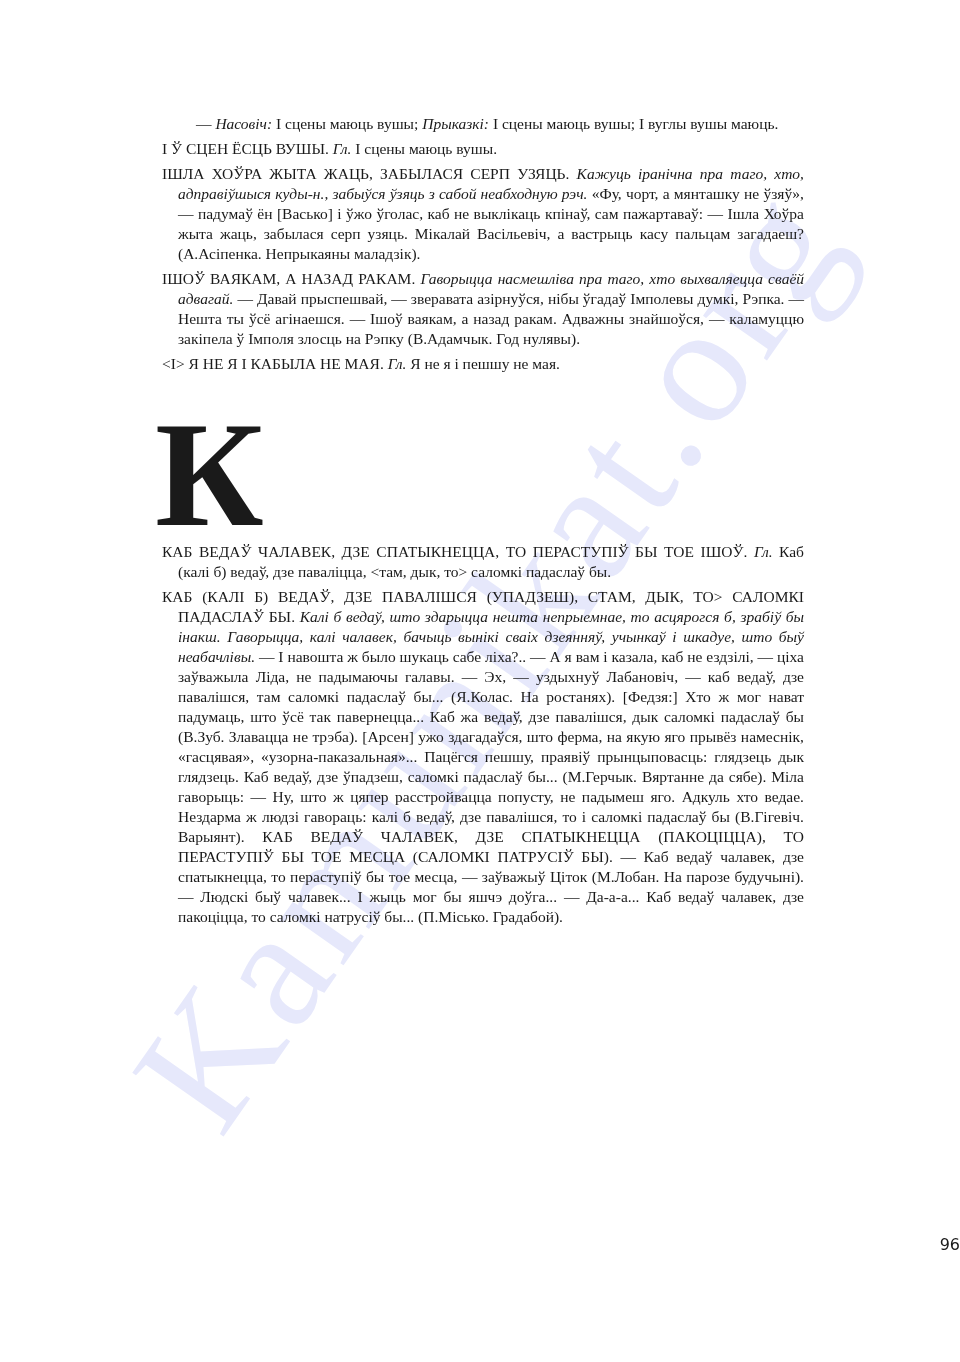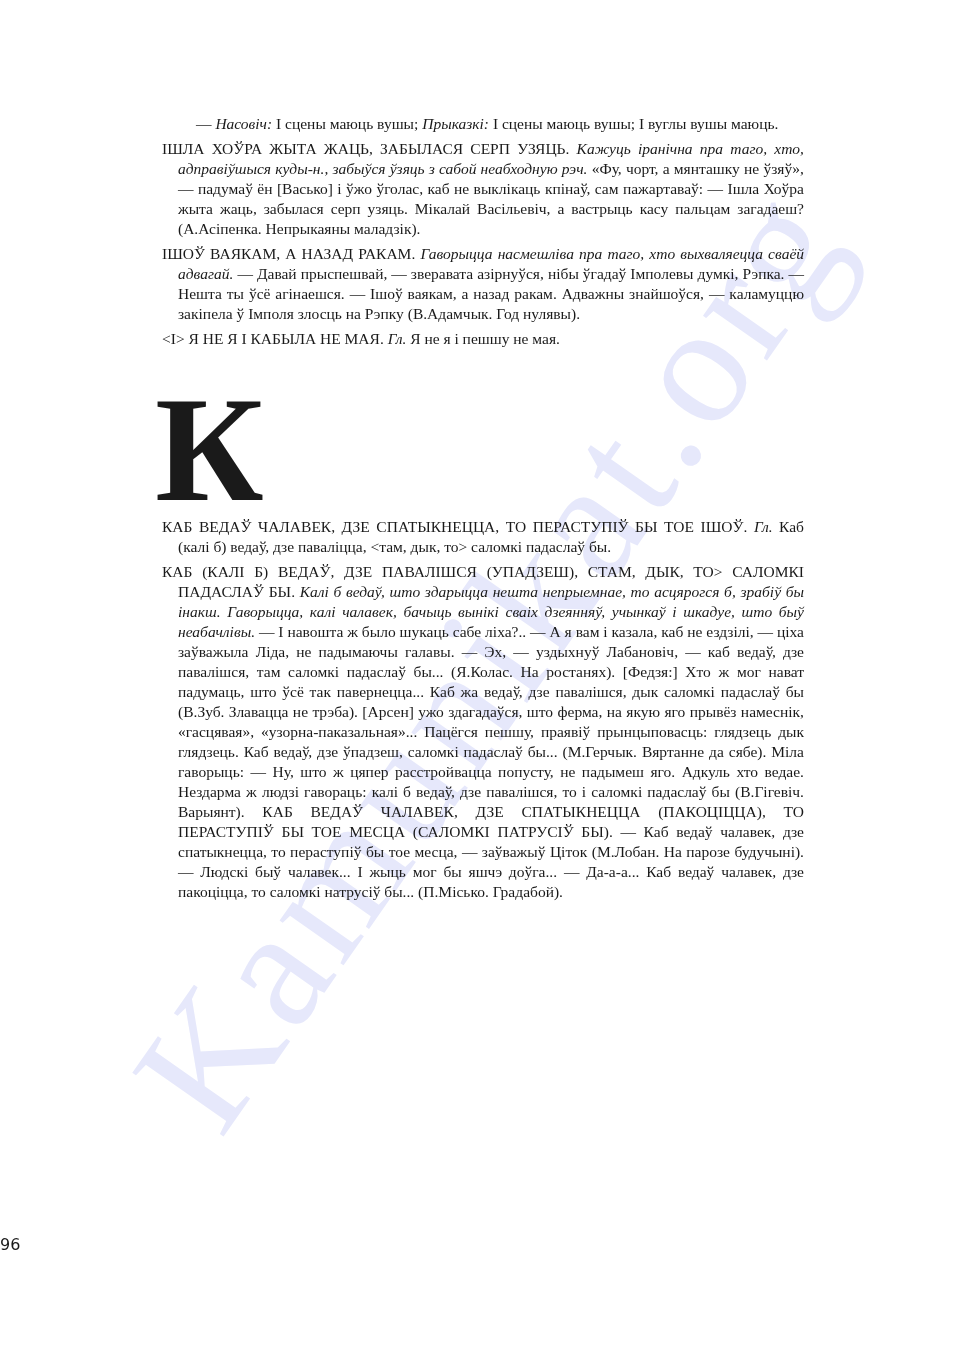--- a/index.html
+++ b/index.html
@@ -17,31 +17,32 @@
     .entry { margin-bottom: 5px; }
     .hang { padding-left: 16px; text-indent: -16px; text-align: justify; }
     .note { padding-left: 34px; }
     .note-wrap { text-indent: 34px; }
     .it { font-style: italic; }
     .head { letter-spacing: 0; }
     .bigK {
       font-family: "Liberation Serif", serif; font-weight: bold; font-size: 150px; line-height: 120px;
       margin: 40px 0 18px -3px; height: 110px;
     }
-    .pagenum { position: absolute; top: 1235px; left: 0; width: 960px; text-align: left; font-size: 16px; font-family: "DejaVu Sans", sans-serif; z-index: 1; }
+    .pagenum { position: absolute; top: 1235px; left: 0; width: 960px; text-align: right; font-size: 16px; font-family: "DejaVu Sans", sans-serif; z-index: 1; }
     p { margin: 4px; }
   </style>
 </head>
 <body>
 
 <div class="watermark">Kamunikat.org</div>
 
 <div class="page">
   <div id="before">
       <p class="entry note"><span>— </span><span class="it">Насовіч:</span><span> І сцены маюць вушы; </span><span class="it">Прыказкі:</span><span> І сцены маюць вушы; І вуглы вушы маюць.</span></p>
+      <p class="entry hang"><span class="head">І Ў СЦЕН ЁСЦЬ ВУШЫ.</span><span class="it"> Гл.</span><span> І сцены маюць вушы.</span></p>
       <p class="entry hang"><span class="head">ІШЛА ХОЎРА ЖЫТА ЖАЦЬ, ЗАБЫЛАСЯ СЕРП УЗЯЦЬ.</span><span class="it"> Кажуць іранічна пра таго, хто, адправіўшыся куды-н., забыўся ўзяць з сабой неабходную рэч.</span><span> «Фу, чорт, а мянташку не ўзяў», — падумаў ён [Васько] і ўжо ўголас, каб не выклікаць кпінаў, сам пажартаваў: — Ішла Хоўра жыта жаць, забылася серп узяць. Мікалай Васільевіч, а вастрыць касу пальцам загадаеш? (А.Асіпенка. Непрыкаяны маладзік).</span></p>
       <p class="entry hang"><span class="head">ІШОЎ ВАЯКАМ, А НАЗАД РАКАМ.</span><span class="it"> Гаворыцца насмешліва пра таго, хто выхваляецца сваёй адвагай.</span><span> — Давай прыспешвай, — зверавата азірнуўся, нібы ўгадаў Імполевы думкі, Рэпка. — Нешта ты ўсё агінаешся. — Ішоў ваякам, а назад ракам. Адважны знайшоўся, — каламуццю закіпела ў Імполя злосць на Рэпку (В.Адамчык. Год нулявы).</span></p>
       <p class="entry hang"><span class="head">&lt;І&gt; Я НЕ Я І КАБЫЛА НЕ МАЯ.</span><span class="it"> Гл.</span><span> Я не я і пешшу не мая.</span></p>
     </div>
   <div class="bigK">К</div>
   <div id="after">
       <p class="entry hang"><span class="head">КАБ ВЕДАЎ ЧАЛАВЕК, ДЗЕ СПАТЫКНЕЦЦА, ТО ПЕРАСТУПІЎ БЫ ТОЕ ІШОЎ.</span><span class="it"> Гл.</span><span> Каб (калі б) ведаў, дзе паваліцца, &lt;там, дык, то&gt; саломкі падаслаў бы.</span></p>
       <p class="entry hang"><span class="head">КАБ (КАЛІ Б) ВЕДАЎ, ДЗЕ ПАВАЛІШСЯ (УПАДЗЕШ), СТАМ, ДЫК, ТО&gt; САЛОМКІ ПАДАСЛАЎ БЫ.</span><span class="it"> Калі б ведаў, што здарыцца нешта непрыемнае, то асцярогся б, зрабіў бы інакш. Гаворыцца, калі чалавек, бачыць вынікі сваіх дзеянняў, учынкаў і шкадуе, што быў неабачлівы.</span><span> — І навошта ж было шукаць сабе ліха?.. — А я вам і казала, каб не ездзілі, — ціха заўважыла Ліда, не падымаючы галавы. — Эх, — уздыхнуў Лабановіч, — каб ведаў, дзе павалішся, там саломкі падаслаў бы... (Я.Колас. На ростанях). [Федзя:] Хто ж мог нават падумаць, што ўсё так павернецца... Каб жа ведаў, дзе павалішся, дык саломкі падаслаў бы (В.Зуб. Злавацца не трэба). [Арсен] ужо здагадаўся, што ферма, на якую яго прывёз намеснік, «гасцявая», «узорна-паказальная»... Пацёгся пешшу, праявіў прынцыповасць: глядзець дык глядзець. Каб ведаў, дзе ўпадзеш, саломкі падаслаў бы... (М.Герчык. Вяртанне да сябе). Міла гаворыць: — Ну, што ж цяпер расстройвацца попусту, не падымеш яго. Адкуль хто ведае. Нездарма ж людзі гавораць: калі б ведаў, дзе павалішся, то і саломкі падаслаў бы (В.Гігевіч. Варыянт). КАБ ВЕДАЎ ЧАЛАВЕК, ДЗЕ СПАТЫКНЕЦЦА (ПАКОЦІЦЦА), ТО ПЕРАСТУПІЎ БЫ ТОЕ МЕСЦА (САЛОМКІ ПАТРУСІЎ БЫ). — Каб ведаў чалавек, дзе спатыкнецца, то пераступіў бы тое месца, — заўважыў Ціток (М.Лобан. На парозе будучыні). — Людскі быў чалавек... І жыць мог бы яшчэ доўга... — Да-а-а... Каб ведаў чалавек, дзе пакоціцца, то саломкі натрусіў бы... (П.Місько. Градабой).</span></p>
     </div>
 </div>

